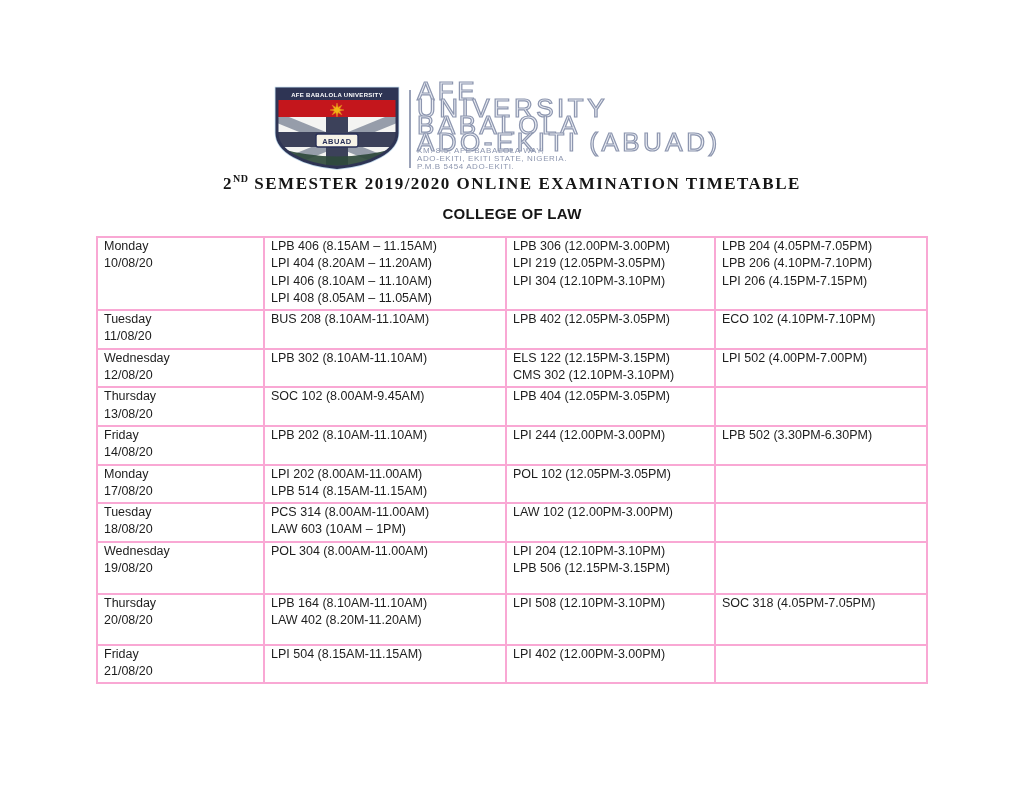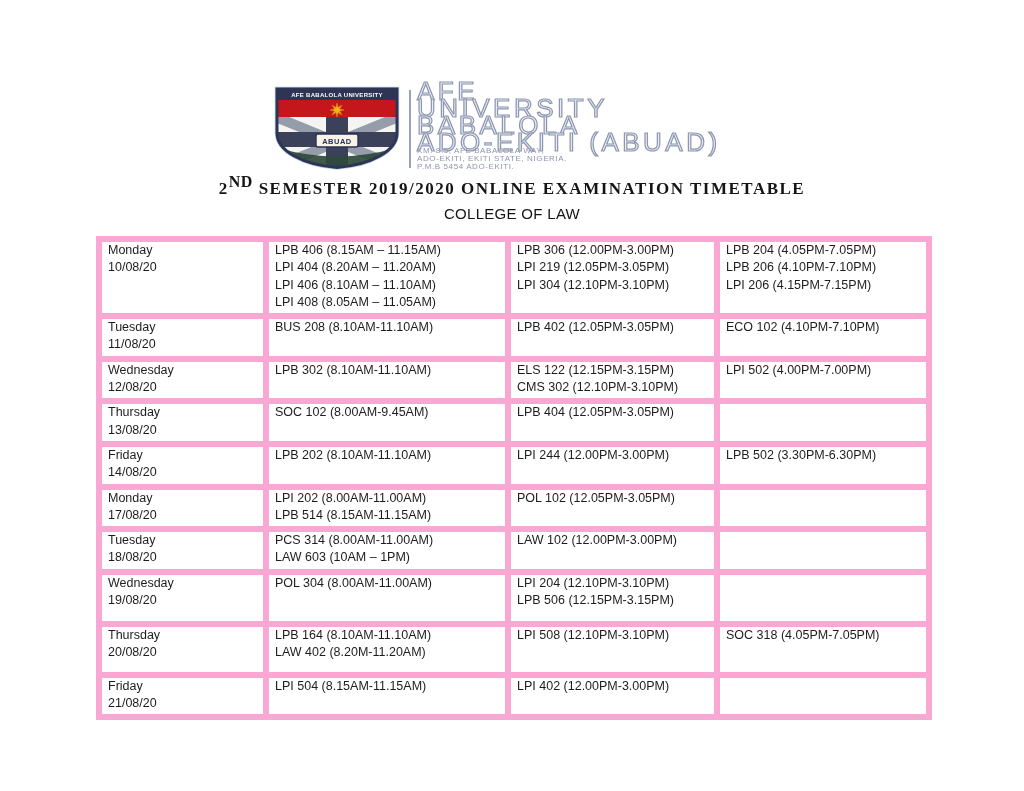--- a/index.html
+++ b/index.html
@@ -21,33 +21,33 @@
   .address{
     position:absolute;left:417px;top:147px;
     font-weight:normal;font-size:8px;line-height:8.2px;letter-spacing:0.6px;
     color:#8d96af;white-space:nowrap;
   }
   .doc-title{
     position:absolute;left:0;right:0;top:173px;text-align:center;
     font-family:"Liberation Serif",serif;font-weight:bold;
     font-size:17px;letter-spacing:1.5px;color:#151515;white-space:nowrap;
   }
-  .doc-title sup{font-size:16px;letter-spacing:0.5px;margin-top:24px;}
+  .doc-title sup{font-size:10px;letter-spacing:0.5px;margin-top:24px;}
   .doc-subtitle{
     position:absolute;left:0;right:0;top:205px;text-align:center;
-    font-weight:normal;font-size:15px;letter-spacing:0.3px;color:#151515;
+    font-weight:bold;font-size:15px;letter-spacing:0.3px;color:#151515;
   }
 
   
   table.timetable{
     position:absolute;left:96px;top:236px;width:830px;
     border-collapse:collapse;table-layout:fixed;
   }
   table.timetable td{
-    border:6px solid #f9a8d4;vertical-align:top;
+    border:2px solid #f9a8d4;vertical-align:top;
     padding:0 5px 2px 6px;font-size:12.5px;line-height:17.3px;color:#1d1d1d;
     overflow:hidden;white-space:nowrap;
   }
   tbody tr:nth-child(1){height:71px;}
   tbody tr:nth-child(2){height:35px;}
   tbody tr:nth-child(3){height:35px;}
   tbody tr:nth-child(4){height:36px;}
   tbody tr:nth-child(5){height:35px;}
   tbody tr:nth-child(6){height:36px;}
   tbody tr:nth-child(7){height:35px;}

